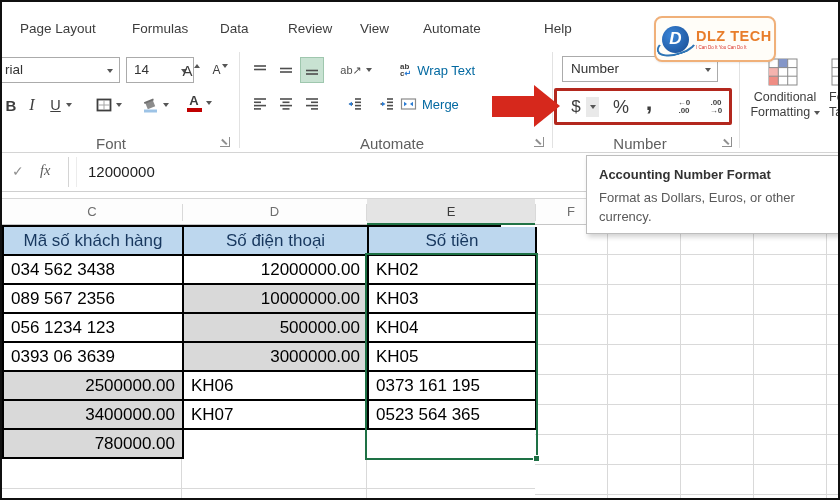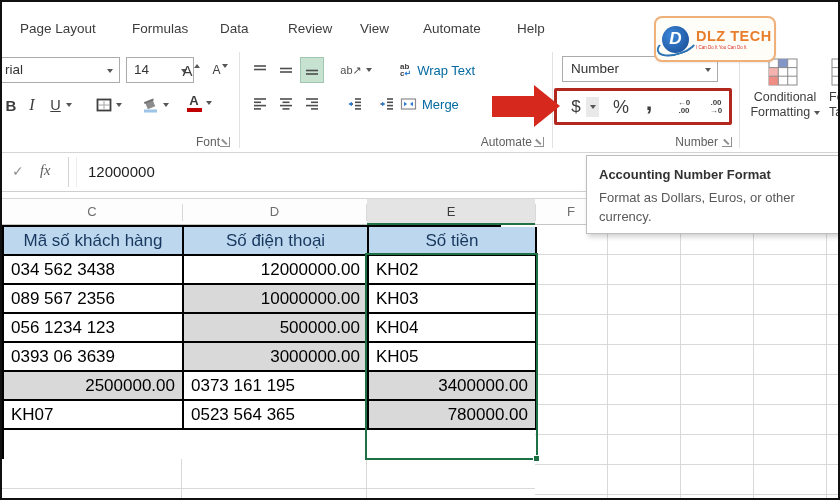--- a/index.html
+++ b/index.html
@@ -11,21 +11,21 @@
   }
   .abs{ position:absolute; }
 
   
   .tab{ position:absolute; top:16px; height:22px; line-height:22px;
         font-size:13.5px; color:#3d3d3d; white-space:nowrap; cursor:default; }
 
   
   .ribbon-bottom{ position:absolute; left:0; top:150px; width:840px; height:1px; background:#d4d4d4; }
   .vsep{ position:absolute; top:50px; height:96px; width:1px; background:#e2e2e2; }
-  .grp-label{ position:absolute; top:133px; font-size:12px; color:#5f5f5f; text-align:right; }
+  .grp-label{ position:absolute; top:133px; font-size:15px; color:#5f5f5f; text-align:center; }
   .dl{ position:absolute; top:135px; width:10px; height:10px;
        border-right:1.5px solid #8f8f8f; border-bottom:1.5px solid #8f8f8f; }
   .dl::after{ content:""; position:absolute; left:1px; top:4px; width:7px; height:1.5px;
        background:#8f8f8f; transform:rotate(45deg); }
 
   .combo{ position:absolute; height:26px; background:#fff; border:1px solid #ababab;
           font-size:13.5px; color:#333; line-height:24px; }
   .combo .cr{ position:absolute; right:6px; top:11px; }
   .cr{ display:inline-block; width:0; height:0; border-left:3.5px solid transparent;
        border-right:3.5px solid transparent; border-top:4px solid #565656; vertical-align:middle; }
@@ -141,21 +141,21 @@
 <body>
 
 <div class="screen">
 
   <span class="tab" style="left:18px">Page Layout</span>
   <span class="tab" style="left:130px">Formulas</span>
   <span class="tab" style="left:218px">Data</span>
   <span class="tab" style="left:286px">Review</span>
   <span class="tab" style="left:358px">View</span>
   <span class="tab" style="left:421px">Automate</span>
-  <span class="tab" style="left:515px">Help</span>
+  <span class="tab" style="left:542px">Help</span>
 
   <div class="combo" style="left:-30px; top:55px; width:148px; padding-left:32px">
     <span>rial</span>
     <span class="cr"></span>
   </div>
   <div class="combo" style="left:124px; top:55px; width:68px; padding-left:7px">
     <span>14</span>
     <span class="cr"></span>
   </div>
   <div class="rbtn" style="left:176px; top:55px; width:26px">
@@ -410,20 +410,21 @@
     <div class="tc phone">056 1234 123</div>
     <div class="tc amt">500000.00</div>
 
     <div class="tc code">KH04</div>
     <div class="tc phone">0393 06 3639</div>
     <div class="tc amt">3000000.00</div>
 
     <div class="tc code">KH05</div>
     <div class="tc amt">2500000.00</div>
 
+    <div class="tc code">KH06</div>
     <div class="tc phone">0373 161 195</div>
     <div class="tc amt">3400000.00</div>
 
     <div class="tc code">KH07</div>
     <div class="tc phone">0523 564 365</div>
     <div class="tc amt">780000.00</div>
   </div>
 
   <div class="sel-box">
     <span class="sel-handle"></span>

